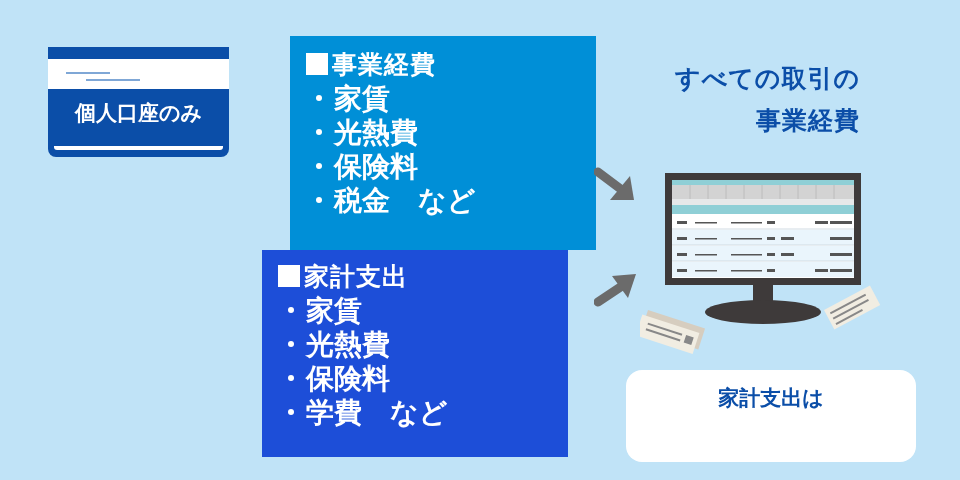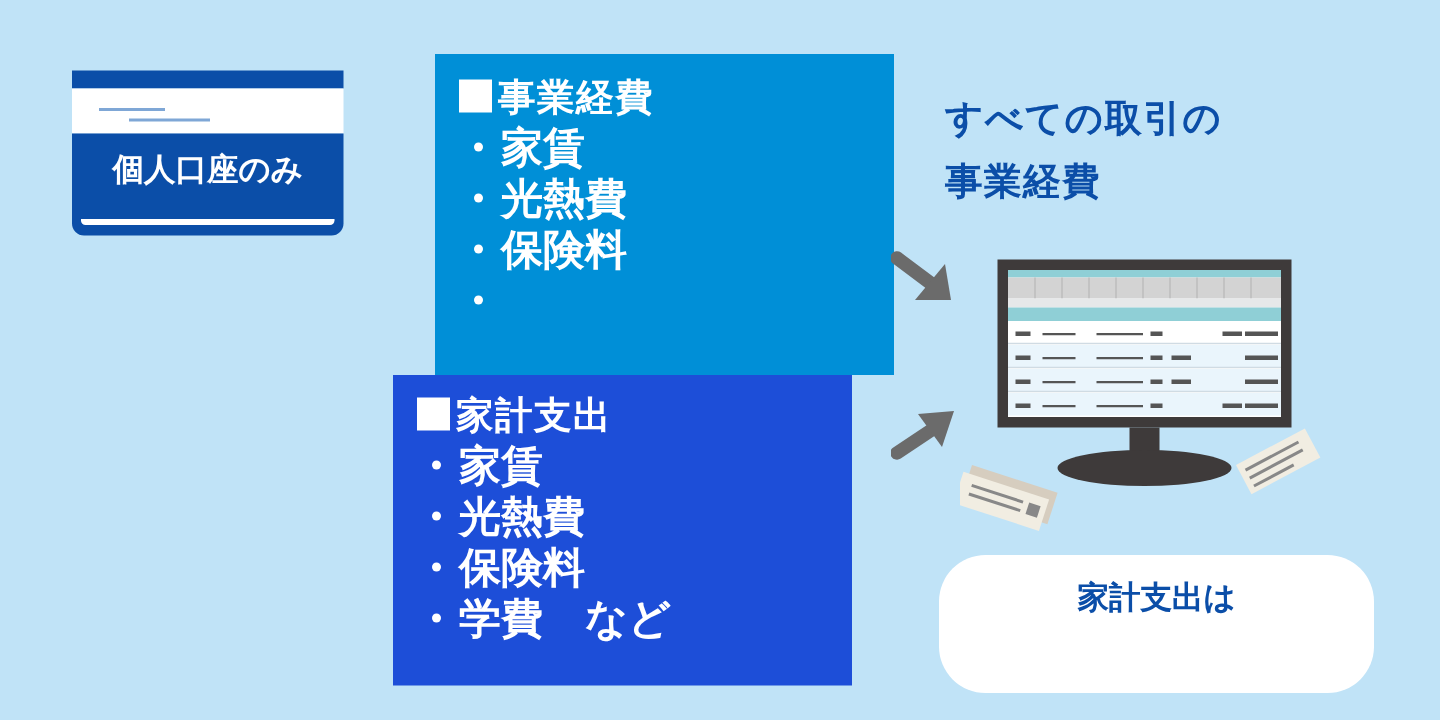--- a/index.html
+++ b/index.html
@@ -13,44 +13,44 @@
   .card .body{position:absolute;left:0;top:42px;width:181px;height:68px;background:#0b4ea8;border-radius:0 0 8px 8px;}
   .card .label{position:absolute;left:0;top:52px;width:181px;text-align:center;color:#fff;font-size:21px;}
   .card .bottom{position:absolute;left:6px;top:99px;width:169px;height:4px;background:#fff;border-radius:0 0 3px 3px;}
   .panel{position:absolute;left:262px;width:306px;color:#fff;box-sizing:border-box;padding-left:16px;}
   .panel.blue{top:36px;height:214px;background:#008fd7;padding-top:12px;margin-left:28px;}
   .panel.green{top:250px;height:207px;background:#1d4ed8;padding-top:10px;}
   .panel .h{font-size:25px;line-height:34px;letter-spacing:1px;}
   .panel .h .sq{display:inline-block;width:22px;height:22px;background:#fff;margin-right:4px;vertical-align:-2px;}
   .panel .it{font-size:28px;line-height:34px;padding-left:4px;}
   .panel .it .dot{display:inline-block;width:6px;height:6px;background:#fff;border-radius:50%;margin:0 12px 4px 6px;vertical-align:middle;}
-  .headline{position:absolute;left:630px;top:58px;width:250px;text-align:left;color:#0b4ea8;font-size:25px;line-height:42px;letter-spacing:1px;}
+  .headline{position:absolute;left:610px;top:58px;width:250px;text-align:right;color:#0b4ea8;font-size:25px;line-height:42px;letter-spacing:1px;}
   .arrow{position:absolute;}
-  .note{position:absolute;left:626px;top:370px;width:290px;height:92px;background:#fff;border-radius:31px;
+  .note{position:absolute;left:626px;top:370px;width:290px;height:92px;background:#fff;border-radius:16px;
         text-align:center;color:#0b4ea8;font-size:21px;line-height:33px;padding-top:12px;box-sizing:border-box;}
 </style>
 </head>
 <body>
 
 <div class="card">
   <div class="top"></div>
   <div class="strip"></div>
   <div class="l1"></div>
   <div class="l2"></div>
   <div class="body"></div>
   <div class="label">個人口座のみ</div>
   <div class="bottom"></div>
 </div>
 
 <div class="panel blue">
   <div class="h"><span class="sq"></span><span>事業経費</span></div>
   <div class="it"><span class="dot"></span><span>家賃</span></div>
   <div class="it"><span class="dot"></span><span>光熱費</span></div>
   <div class="it"><span class="dot"></span><span>保険料</span></div>
-  <div class="it"><span class="dot"></span></div>
+  <div class="it"><span class="dot"></span><span>税金　など</span></div>
 </div>
 
 <div class="panel green">
   <div class="h"><span class="sq"></span><span>家計支出</span></div>
   <div class="it"><span class="dot"></span><span>家賃</span></div>
   <div class="it"><span class="dot"></span><span>光熱費</span></div>
   <div class="it"><span class="dot"></span><span>保険料</span></div>
   <div class="it"><span class="dot"></span><span>学費　など</span></div>
 </div>
 

